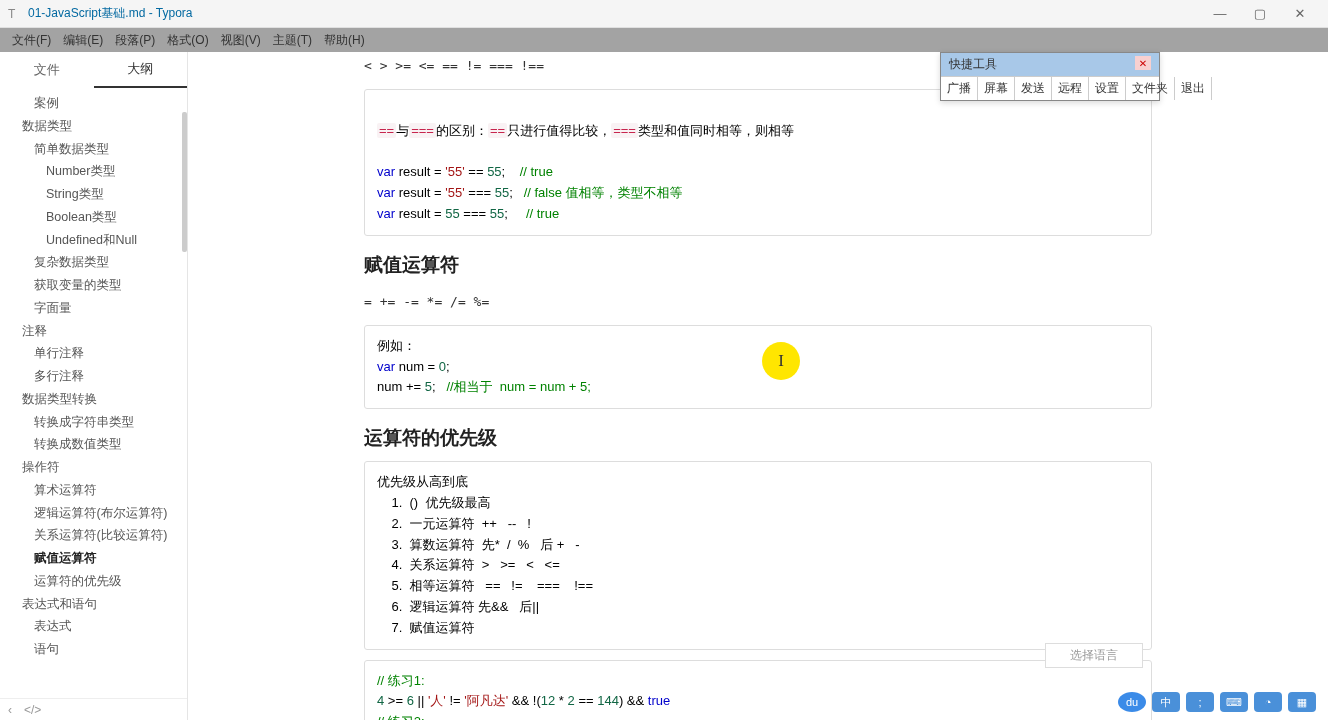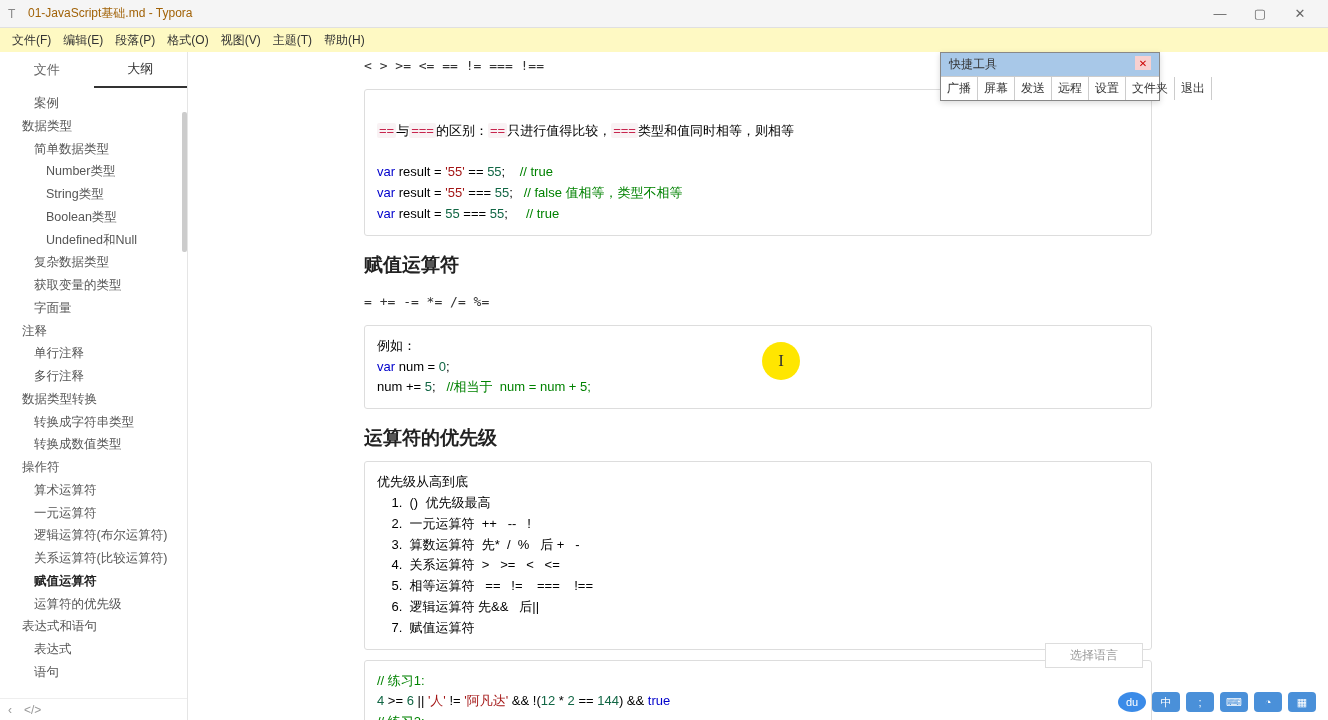--- a/index.html
+++ b/index.html
@@ -1,22 +1,22 @@
 <!DOCTYPE html>
 <html><head>
 <meta charset="utf-8">
 <style>
 * { margin: 0; padding: 0; box-sizing: border-box; font-family: "Microsoft YaHei", sans-serif; }
 body { background: #fff; overflow: hidden; }
 .titlebar { height: 28px; background: #f5f5f5; display: flex; align-items: center; padding: 0 8px; font-size: 12px; color: #333; border-bottom: 1px solid #e0e0e0; }
 .titlebar-icon { width: 14px; height: 14px; margin-right: 6px; color: #888; }
-.titlebar-text { flex: 1; color: #a16207; }
+.titlebar-text { flex: 1; color: #0369a1; }
 .win-controls { display: flex; margin-left: auto; }
 .win-btn { width: 40px; height: 28px; display: flex; align-items: center; justify-content: center; color: #666; font-size: 13px; }
-.menubar { height: 24px; background: #fef9c3; display: flex; align-items: center; padding: 0 6px; font-size: 12px; color: #333; }
+.menubar { height: 24px; background: #a3a3a3; display: flex; align-items: center; padding: 0 6px; font-size: 12px; color: #333; }
 .menu-item { padding: 0 6px; cursor: default; }
 .main { display: flex; height: calc(100vh - 52px); }
 .sidebar { width: 188px; border-right: 1px solid #e5e5e5; display: flex; flex-direction: column; position: relative; }
 .sidebar-tabs { display: flex; height: 36px; border-bottom: 1px solid transparent; align-items: center; justify-content: center; }
 .sidebar-tab { flex: 1; text-align: center; font-size: 13px; color: #666; padding: 8px 0; }
 .sidebar-tab.active { color: #333; border-bottom: 2px solid #333; font-weight: 500; }
 .outline { flex: 1; overflow-y: auto; padding: 4px 0 4px 4px; font-size: 12.5px; color: #555; }
 .outline-item { padding: 2px 8px 2px 8px; line-height: 1.5; cursor: default; white-space: nowrap; }
 .outline-item.l1 { padding-left: 18px; }
 .outline-item.l2 { padding-left: 30px; }
@@ -86,21 +86,20 @@
         <div class="outline-item l2">获取变量的类型</div>
         <div class="outline-item l2">字面量</div>
         <div class="outline-item l1">注释</div>
         <div class="outline-item l2">单行注释</div>
         <div class="outline-item l2">多行注释</div>
         <div class="outline-item l1">数据类型转换</div>
         <div class="outline-item l2">转换成字符串类型</div>
         <div class="outline-item l2">转换成数值类型</div>
         <div class="outline-item l1">操作符</div>
         <div class="outline-item l2">算术运算符</div>
-        <div class="outline-item l2">一元运算符</div>
         <div class="outline-item l2">逻辑运算符(布尔运算符)</div>
         <div class="outline-item l2">关系运算符(比较运算符)</div>
         <div class="outline-item l2 bold">赋值运算符</div>
         <div class="outline-item l2">运算符的优先级</div>
         <div class="outline-item l1">表达式和语句</div>
         <div class="outline-item l2">表达式</div>
         <div class="outline-item l2">语句</div>
       </div>
     <div class="outline-scroll"></div>
     <div class="sidebar-footer">

